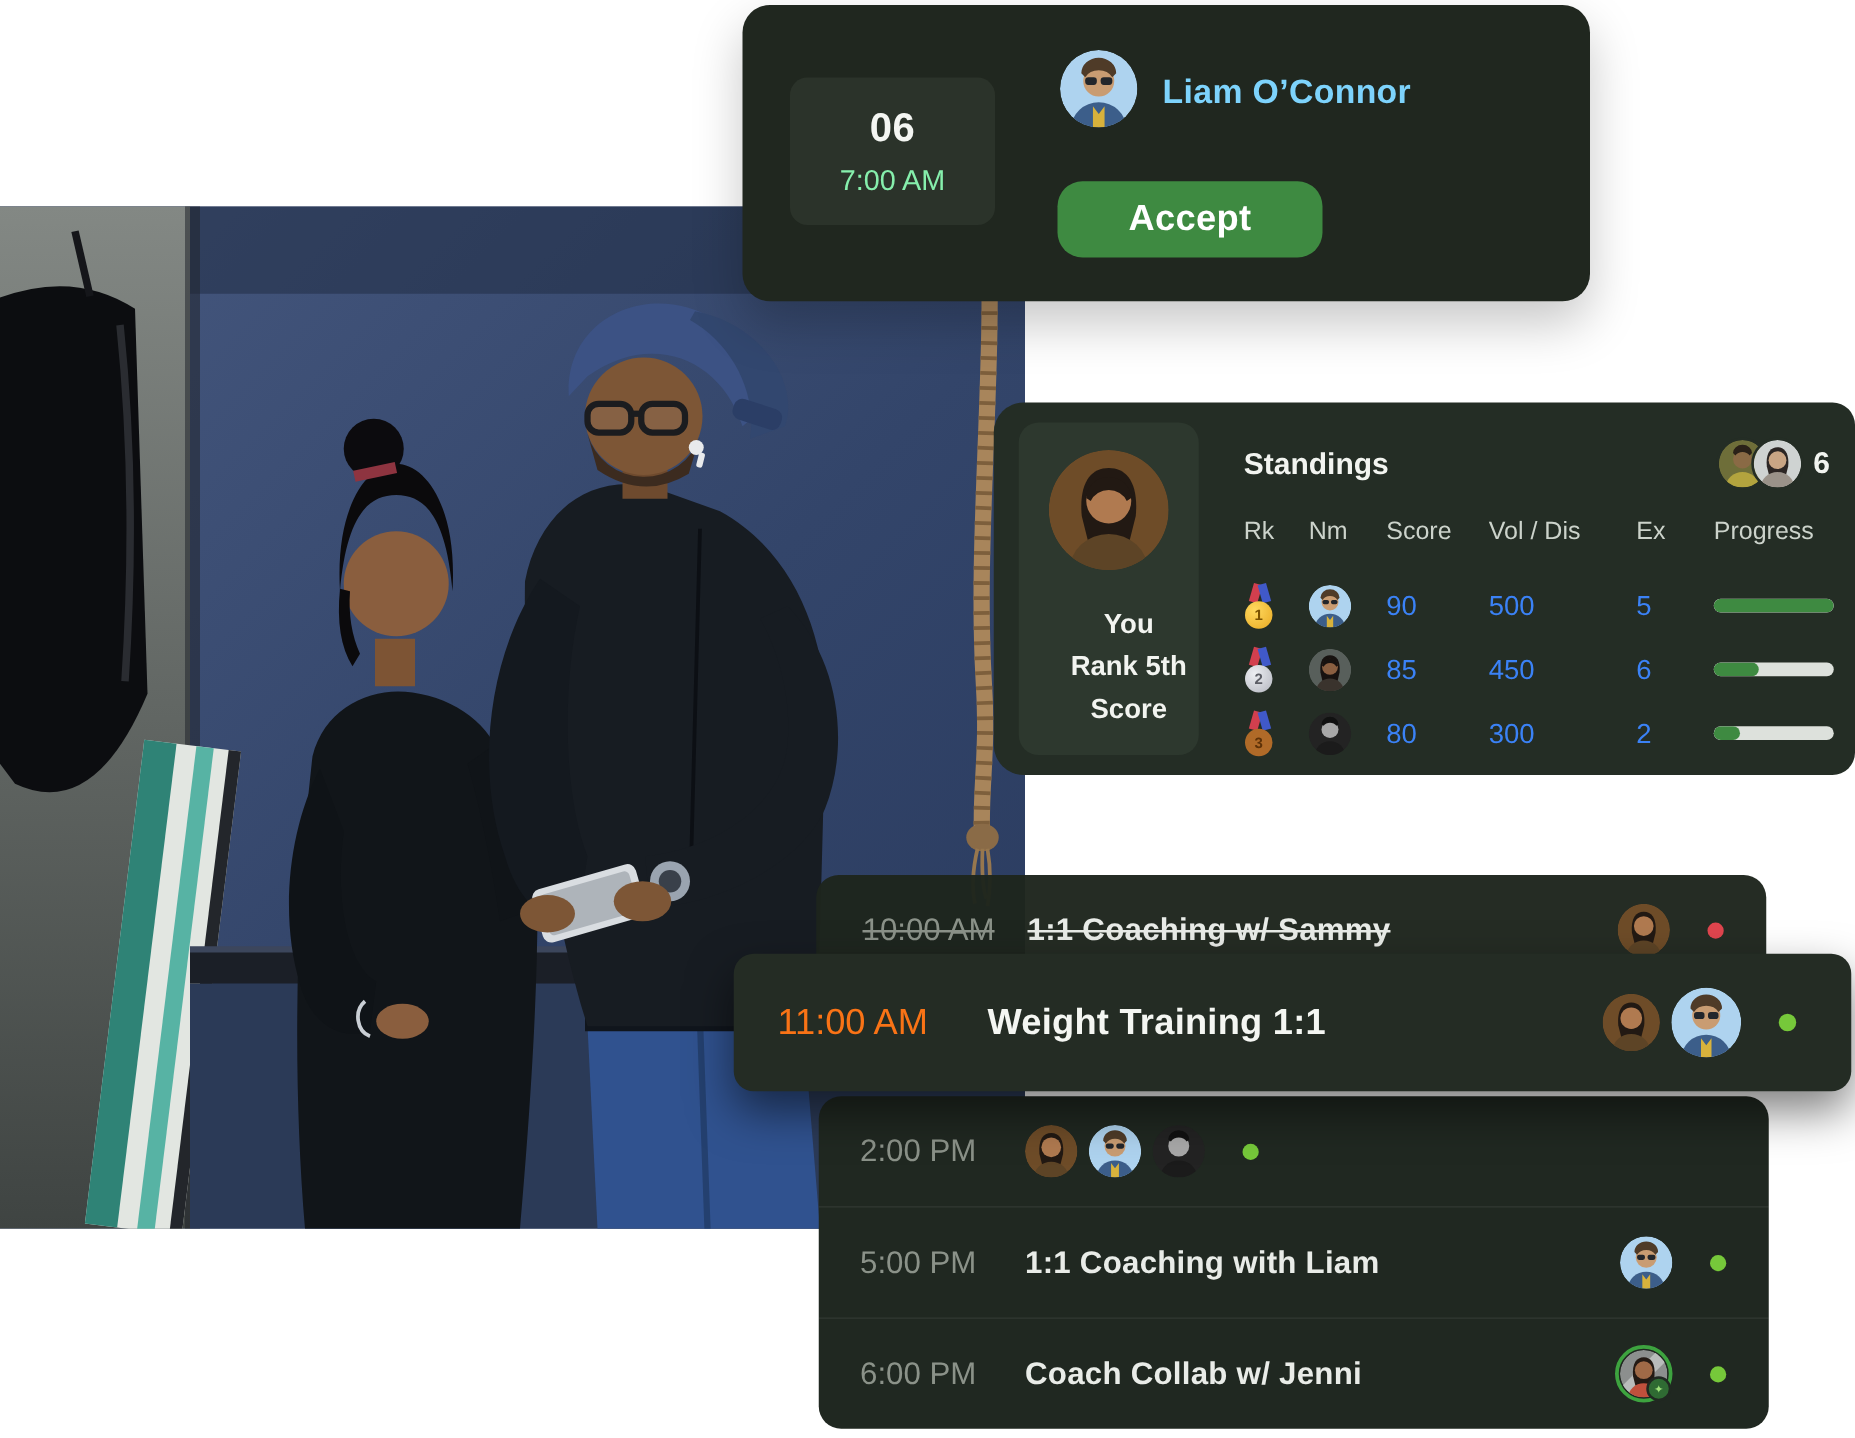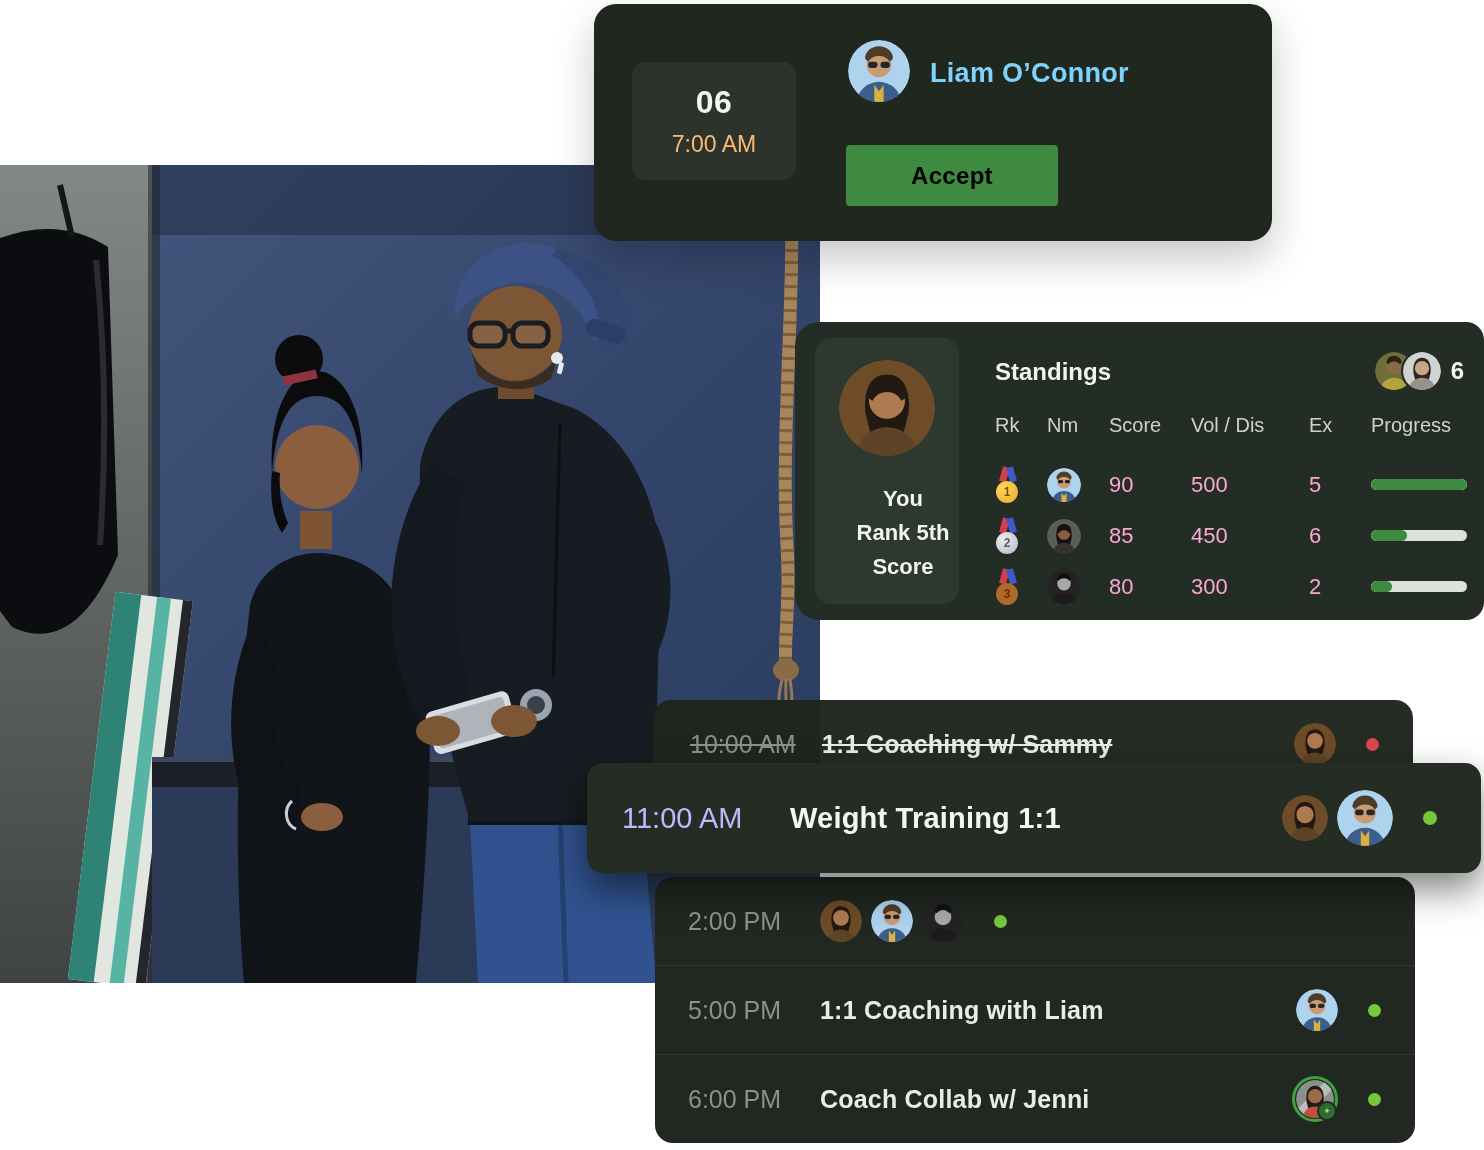--- a/index.html
+++ b/index.html
@@ -40,61 +40,61 @@
   .m-gold b{background:radial-gradient(circle at 35% 32%,#ffd95e,#e8a923);color:#7a5200;}
   .m-silver b{background:radial-gradient(circle at 35% 32%,#eceef2,#b4b6bf);color:#5c5e66;}
   .m-bronze b{background:radial-gradient(circle at 35% 32%,#e3934d,#ad6423;);color:#5e3208;background-color:#b06a28;}
 
   
   .apt-card{left:594px;top:4px;width:678px;height:237px;background:#20271f;border-radius:22px;
             box-shadow:0 18px 40px rgba(0,0,0,.22);z-index:5;}
   .apt-chip{position:absolute;left:38px;top:58px;width:164px;height:118px;background:#2b332a;border-radius:14px;
             display:flex;flex-direction:column;align-items:center;justify-content:center;gap:10px;}
   .apt-day{font-size:32px;font-weight:bold;color:#f4f6f2;letter-spacing:.5px;}
-  .apt-time{font-size:23px;color:#fdba74;}
+  .apt-time{font-size:23px;color:#86efac;}
   .apt-avatar{position:absolute;left:254px;top:36px;width:62px;height:62px;}
   .apt-name{position:absolute;left:336px;top:54px;font-size:27px;font-weight:bold;color:#7dd3fc;letter-spacing:.3px;}
-  .apt-accept{position:absolute;left:252px;top:141px;width:212px;height:61px;border:none;border-radius:4px;
-            background:#3e8a41;color:#000000;font-size:24px;font-weight:bold;cursor:pointer;
+  .apt-accept{position:absolute;left:252px;top:141px;width:212px;height:61px;border:none;border-radius:20px;
+            background:#3e8a41;color:#ffffff;font-size:29px;font-weight:bold;cursor:pointer;
             font-family:inherit;letter-spacing:.3px;}
 
   
   .standings{left:795px;top:322px;width:689px;height:298px;background:#242d25;
              border-radius:24px 18px 18px 24px;z-index:4;}
   .you-card{position:absolute;left:20px;top:16px;width:144px;height:266px;background:#2d382e;border-radius:16px;}
   .you-avatar{position:absolute;left:24px;top:22px;width:96px;height:96px;}
   .you-lines{position:absolute;left:16px;top:144px;width:100%;text-align:center;
              font-size:22px;font-weight:bold;line-height:34px;color:#f2f4f0;}
   .st-title{position:absolute;left:200px;top:36px;margin:0;font-size:24px;font-weight:bold;color:#f2f4f0;}
   .st-count{position:absolute;right:20px;top:28px;display:flex;align-items:center;cursor:pointer;}
   .st-count .av{width:38px;height:38px;border:2px solid #242d25;}
   .st-count .av + .av{margin-left:-14px;}
   .st-count b{margin-left:8px;font-size:24px;color:#f2f4f0;}
   .st-grid{position:absolute;left:200px;top:86px;display:grid;
            grid-template-columns:52px 62px 82px 118px 62px 96px;
            grid-auto-rows:51px;align-items:center;}
   .st-h{font-size:20px;color:#ccd3cb;height:40px;display:flex;align-items:flex-start;}
-  .st-c{font-size:22px;color:#f9a8d4;}
+  .st-c{font-size:22px;color:#3b82f6;}
   .st-grid .av{width:34px;height:34px;}
   .pbar{width:96px;height:11px;border-radius:6px;background:#dde1dc;overflow:hidden;}
   .pfill{height:100%;border-radius:6px;background:#3e8a41;}
 
   
   .slot{display:flex;align-items:center;}
   .slot-time{font-size:25px;color:#8b9289;flex:0 0 132px;}
   .slot-title{font-size:25px;font-weight:600;color:#e9ece8;flex:1;letter-spacing:.2px;}
   .strike{text-decoration:line-through;text-decoration-thickness:2px;}
   .att{display:flex;align-items:center;gap:9px;margin-right:30px;}
   .att .av{width:42px;height:42px;}
 
   .row-sammy{left:653px;top:700px;width:760px;height:88px;background:rgba(30,37,29,.97);
              border-radius:18px;z-index:2;padding:0 34px 0 37px;box-sizing:border-box;cursor:pointer;}
   .row-active{left:587px;top:763px;width:894px;height:110px;background:#242c24;border-radius:16px;
              box-shadow:0 16px 36px rgba(0,0,0,.5);z-index:3;padding:0 44px 0 35px;box-sizing:border-box;cursor:pointer;}
-  .row-active .slot-time{flex:0 0 168px;font-size:29px;color:#c4b5fd;}
+  .row-active .slot-time{flex:0 0 168px;font-size:29px;color:#f97316;}
   .row-active .slot-title{font-size:29px;font-weight:bold;color:#f4f6f2;}
   .row-active .att .av{width:46px;height:46px;}
   .row-active .att .av.big{width:56px;height:56px;}
   .row-active .dot-green{width:14px;height:14px;}
 
   .rows-card{left:655px;top:877px;width:760px;height:266px;background:#202821;border-radius:18px;
              z-index:2;display:flex;flex-direction:column;}
   .rows-card .slot{flex:1;padding:0 34px 0 33px;cursor:pointer;}
   .rows-card .slot + .slot{border-top:1px solid rgba(255,255,255,.08);}
 </style>

